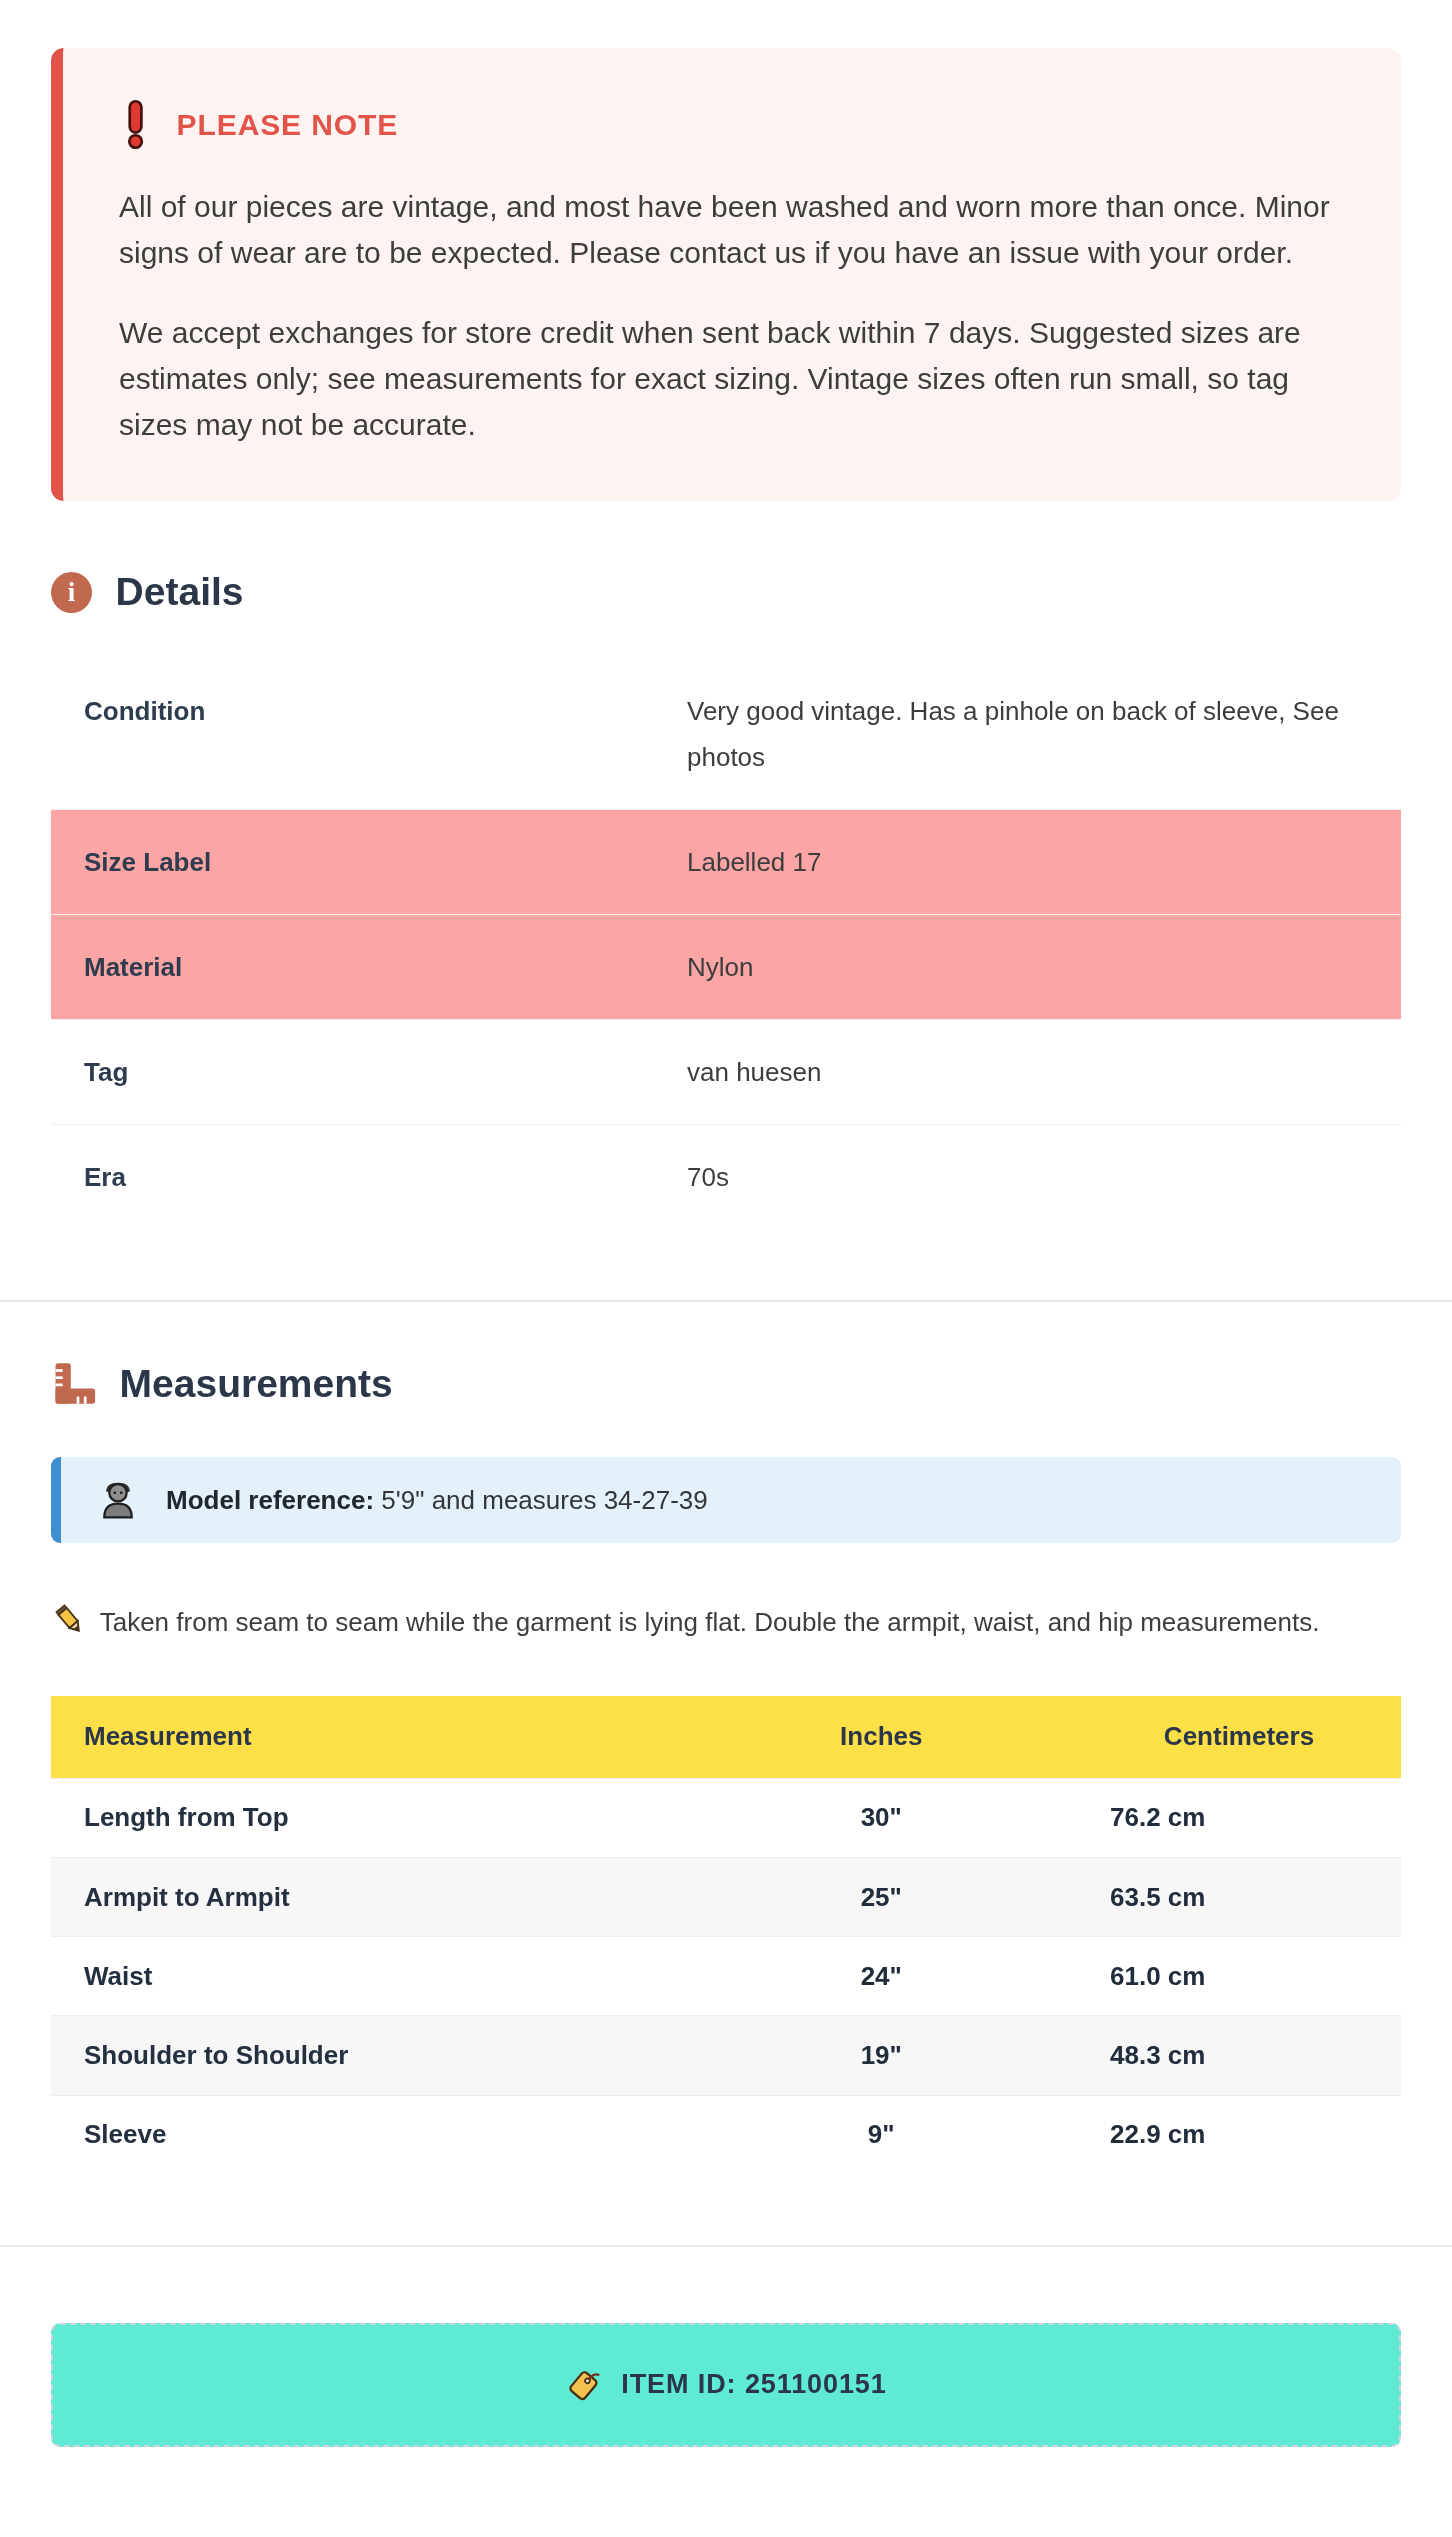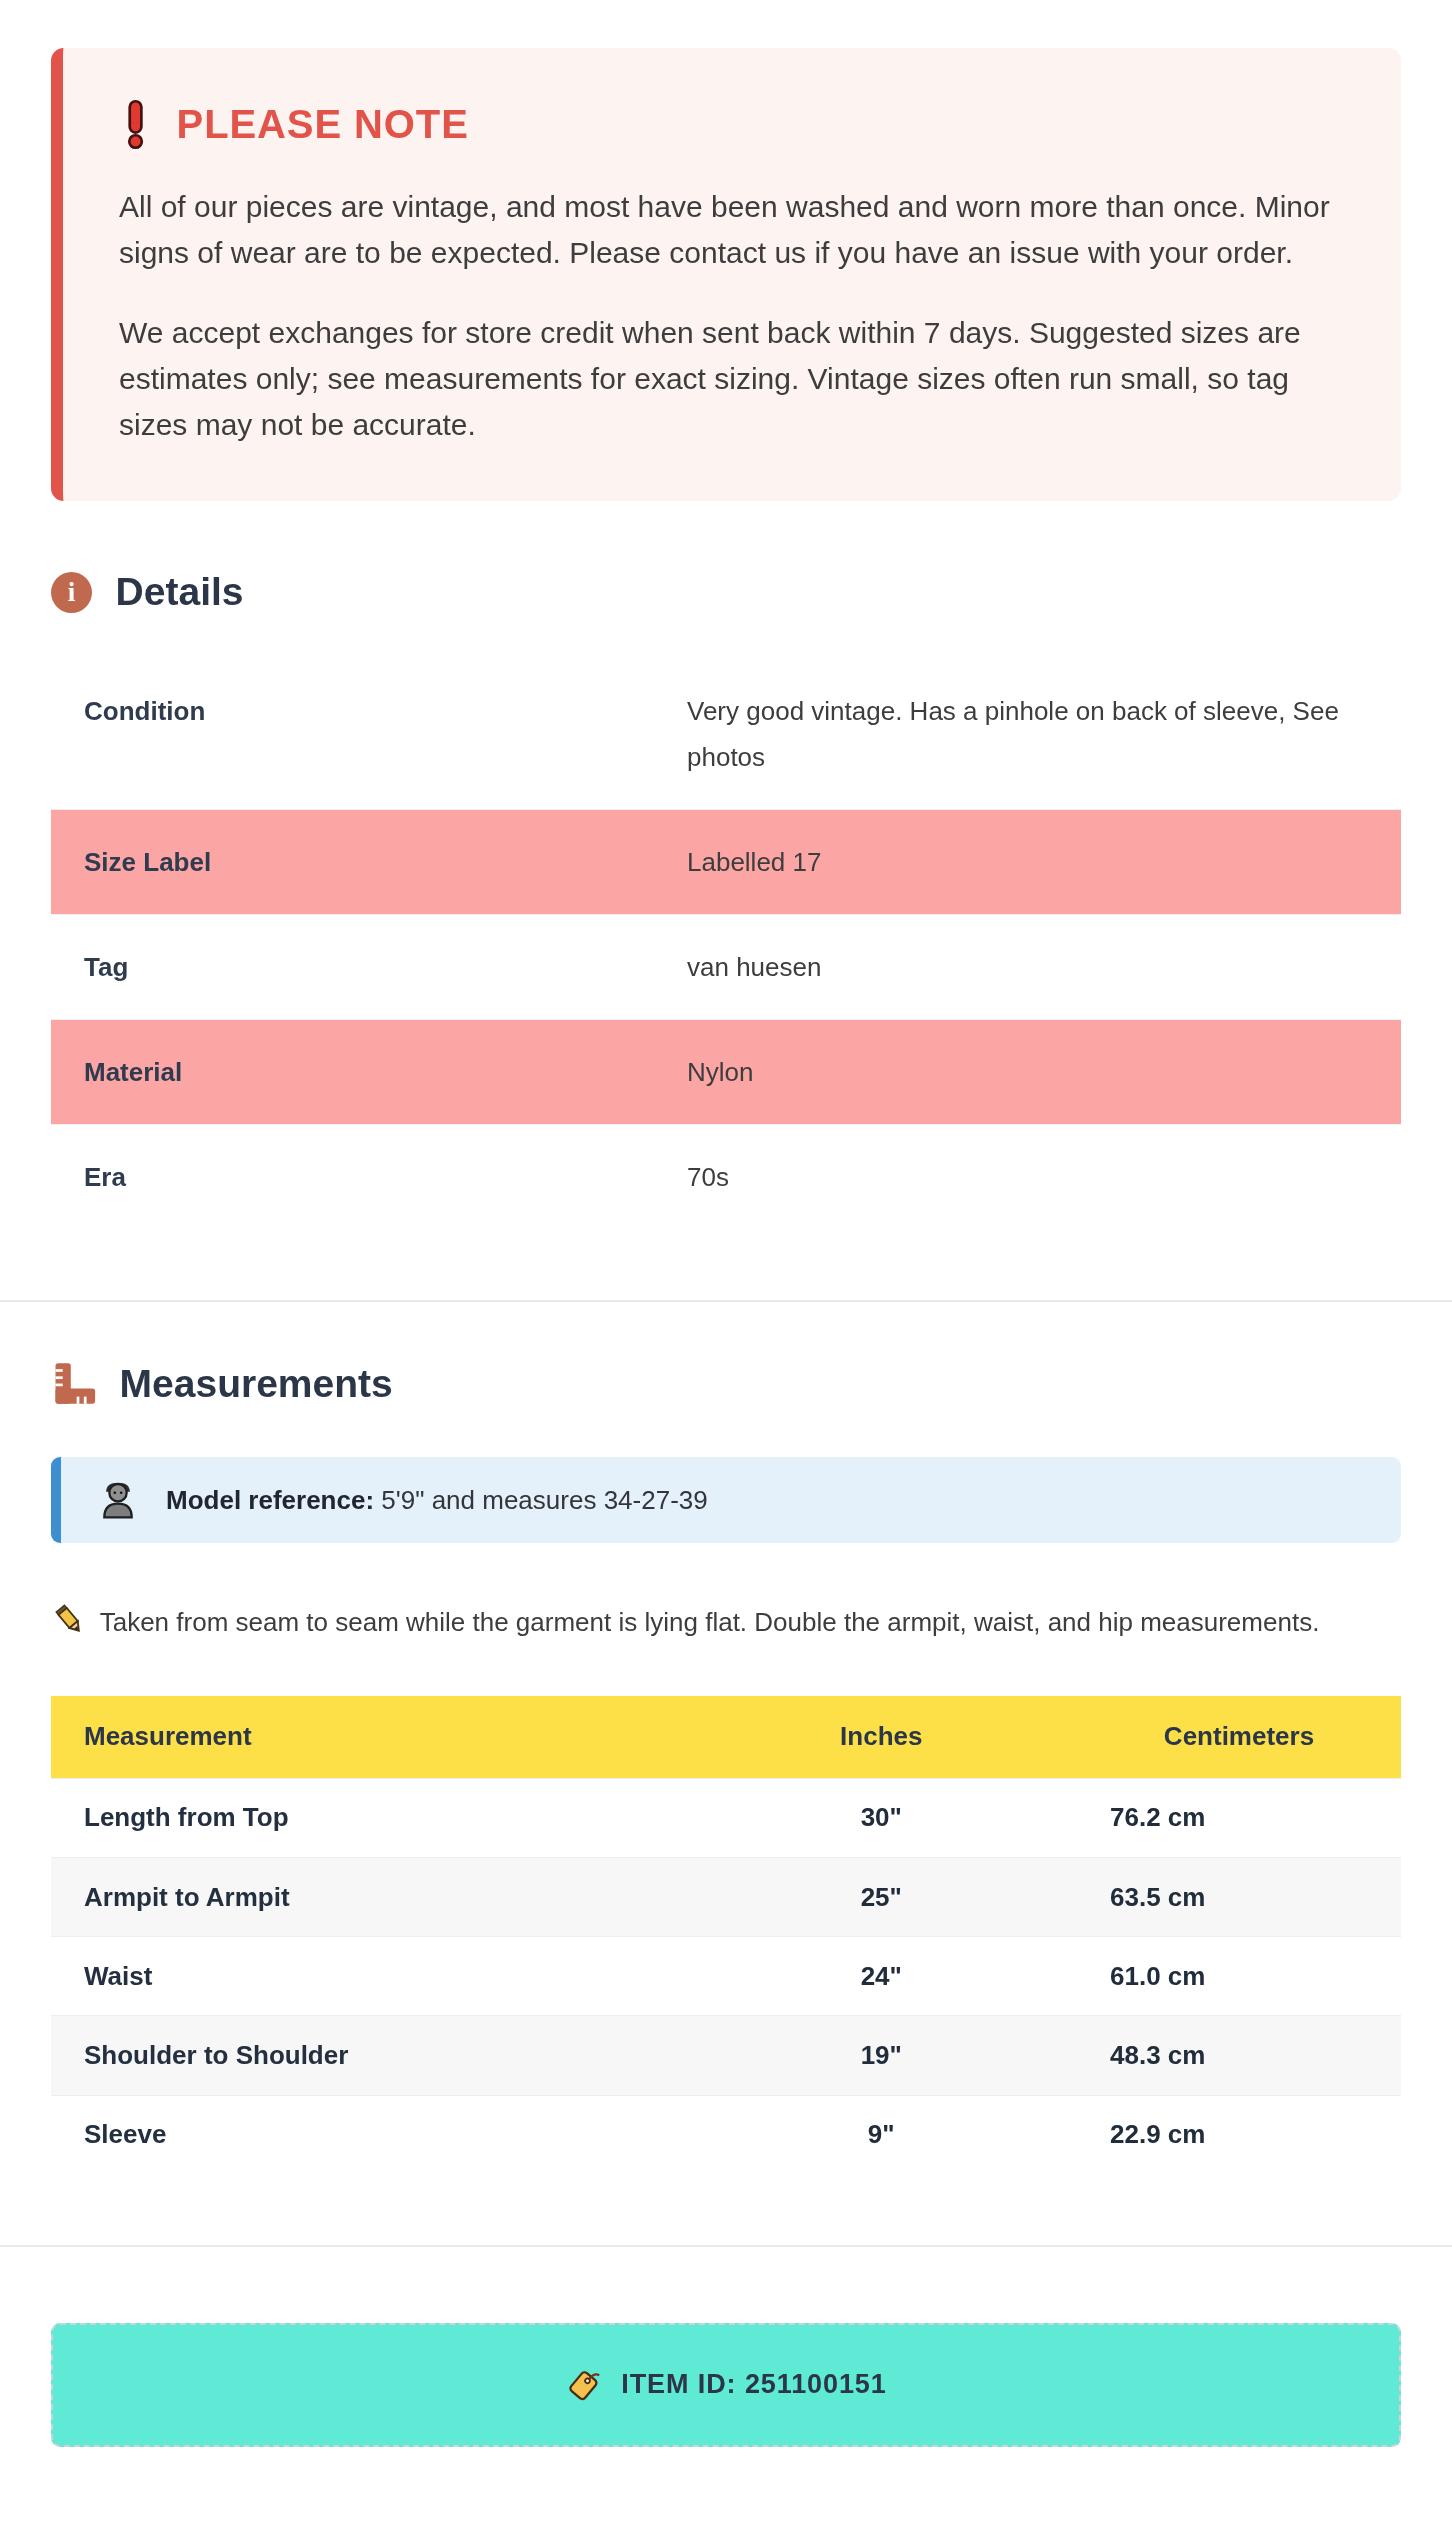--- a/index.html
+++ b/index.html
@@ -17,21 +17,21 @@
   
   .alert {
     background: #fdf3f1;
     border-left: 12.7px solid #e2544a;
     border-radius: 12.7px;
     padding: 51px 56px 53px 56px;
   }
   .alert-title-row { display: flex; align-items: center; gap: 23.6px; }
   .alert-title {
     color: #e2544a;
-    font-size: 40px;
+    font-size: 30px;
     font-weight: 800;
     letter-spacing: 0.9px;
   }
   .alert p {
     font-size: 30px;
     line-height: 46px;
     color: #3d3d3d;
     margin-top: 34px;
   }
 
@@ -190,27 +190,27 @@
 
       <div class="details-table">
         <div class="detail-row">
           <div class="detail-label">Condition</div>
           <div class="detail-value">Very good vintage. Has a pinhole on back of sleeve, See photos</div>
         </div>
         <div class="detail-row striped">
           <div class="detail-label">Size Label</div>
           <div class="detail-value">Labelled 17</div>
         </div>
+        <div class="detail-row striped">
+          <div class="detail-label">Material</div>
+          <div class="detail-value">Nylon</div>
+        </div>
         <div class="detail-row">
           <div class="detail-label">Tag</div>
           <div class="detail-value">van huesen</div>
-        </div>
-        <div class="detail-row striped">
-          <div class="detail-label">Material</div>
-          <div class="detail-value">Nylon</div>
         </div>
         <div class="detail-row">
           <div class="detail-label">Era</div>
           <div class="detail-value">70s</div>
         </div>
       </div>
     </section>
   </div>
 
   <hr class="full-divider">

